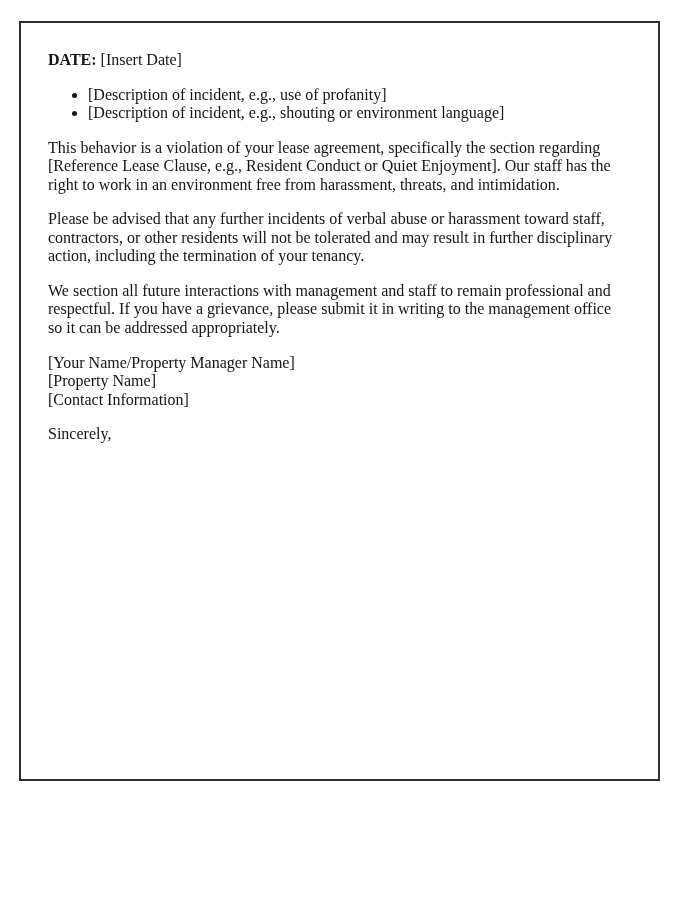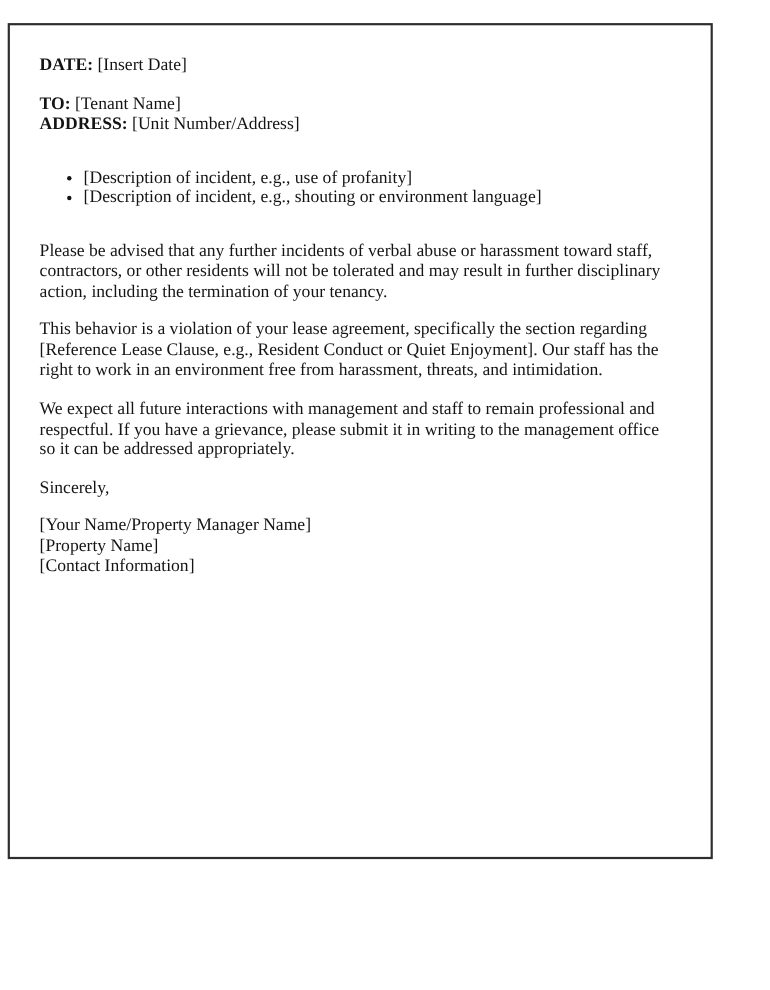--- a/index.html
+++ b/index.html
@@ -9,70 +9,69 @@
   }
   body {
     width: 700px;
     height: 900px;
     position: relative;
     font-family: "Liberation Serif", "DejaVu Serif", serif;
     color: #141414;
   }
   .letter-frame {
     position: absolute;
-    left: 7px;
+    left: 19px;
     top: 21px;
     width: 641px;
     height: 760px;
     box-sizing: border-box;
     border: 2px solid #2e2e2e;
     background: #ffffff;
     padding: 28px 44px 20px 27px;
     font-size: 16px;
     line-height: 1.16;
     overflow: hidden;
   }
   .letter-frame p {
     margin: 16px 0;
   }
   .letter-frame p.first {
     margin-top: 0;
   }
   .letter-frame ul {
-    margin: 30px 0;
+    margin: 16px 0;
     padding-left: 40px;
   }
   .letter-frame li {
     margin: 0;
   }
   b, strong, .subject {
     font-weight: bold;
   }
 </style>
 </head>
 <body>
 
 <div class="letter-frame">
 
   <p class="first"><strong>DATE:</strong> <span>[Insert Date]</span></p>
 
-  <p><strong>TO:</strong> <span>[Tenant Name]</span><br><strong>ADDRESS:</strong> <span>[Unit Number/Address]</span></p>
 
 
 
 
 
   <ul>
     <li>[Description of incident, e.g., use of profanity]</li>
     <li>[Description of incident, e.g., shouting or environment language]</li>
   </ul>
 
+  <p>This behavior is a violation of your lease agreement, specifically the section regarding [Reference Lease Clause, e.g., Resident Conduct or Quiet Enjoyment]. Our staff has the right to work in an environment free from harassment, threats, and intimidation.</p>
+
   <p>Please be advised that any further incidents of verbal abuse or harassment toward staff, contractors, or other residents will not be tolerated and may result in further disciplinary action, including the termination of your tenancy.</p>
 
-  <p>This behavior is a violation of your lease agreement, specifically the section regarding [Reference Lease Clause, e.g., Resident Conduct or Quiet Enjoyment]. Our staff has the right to work in an environment free from harassment, threats, and intimidation.</p>
+  <p>We section all future interactions with management and staff to remain professional and respectful. If you have a grievance, please submit it in writing to the management office so it can be addressed appropriately.</p>
 
-  <p>We expect all future interactions with management and staff to remain professional and respectful. If you have a grievance, please submit it in writing to the management office so it can be addressed appropriately.</p>
+  <p><span>[Your Name/Property Manager Name]</span><br><span>[Property Name]</span><br><span>[Contact Information]</span></p>
 
   <p>Sincerely,</p>
-
-  <p><span>[Your Name/Property Manager Name]</span><br><span>[Property Name]</span><br><span>[Contact Information]</span></p>
 
 </div>
 
 </body></html>

